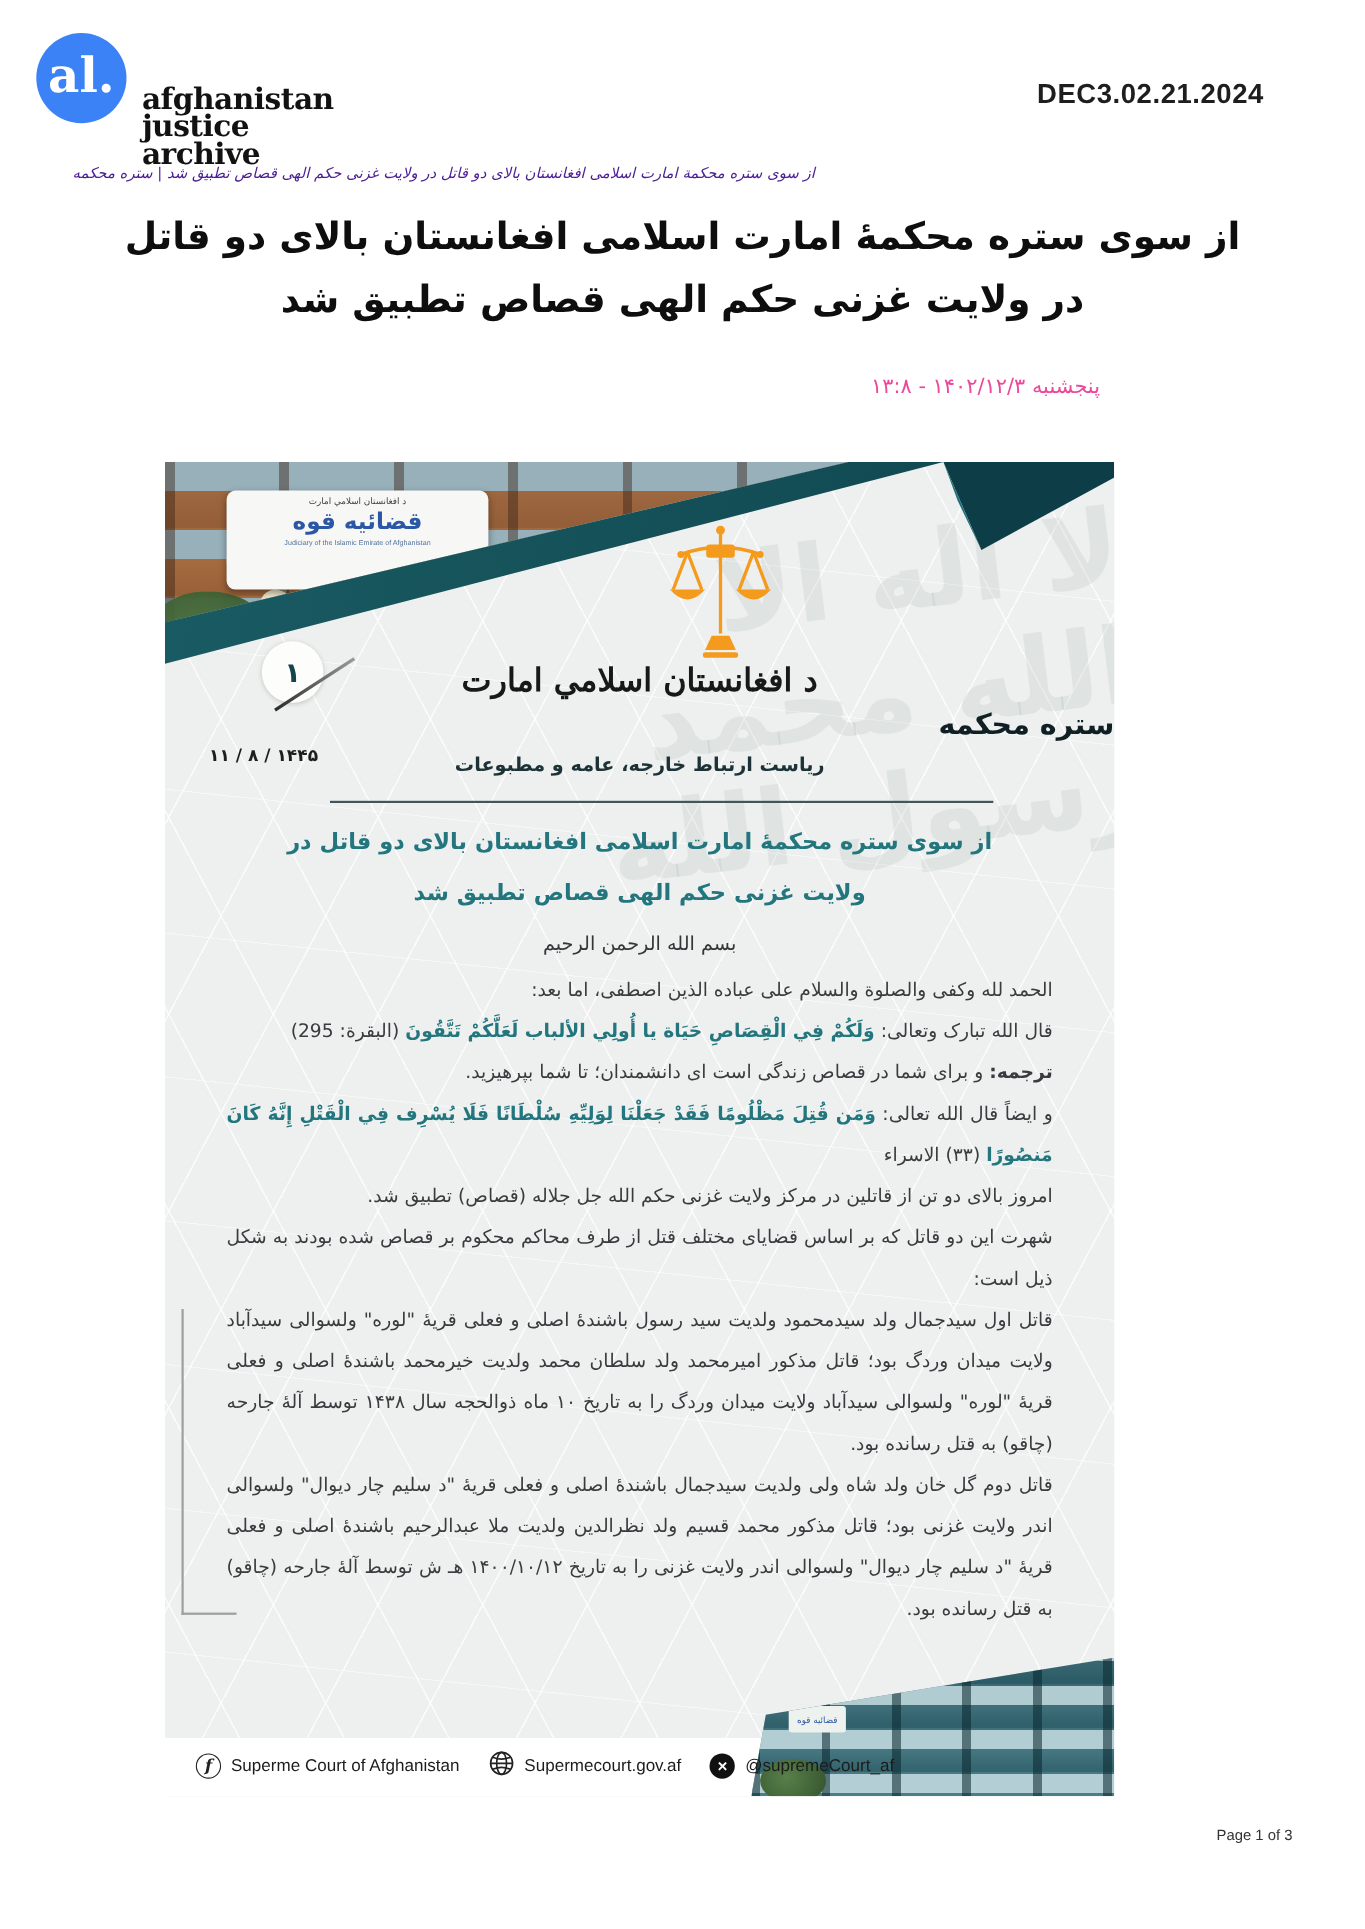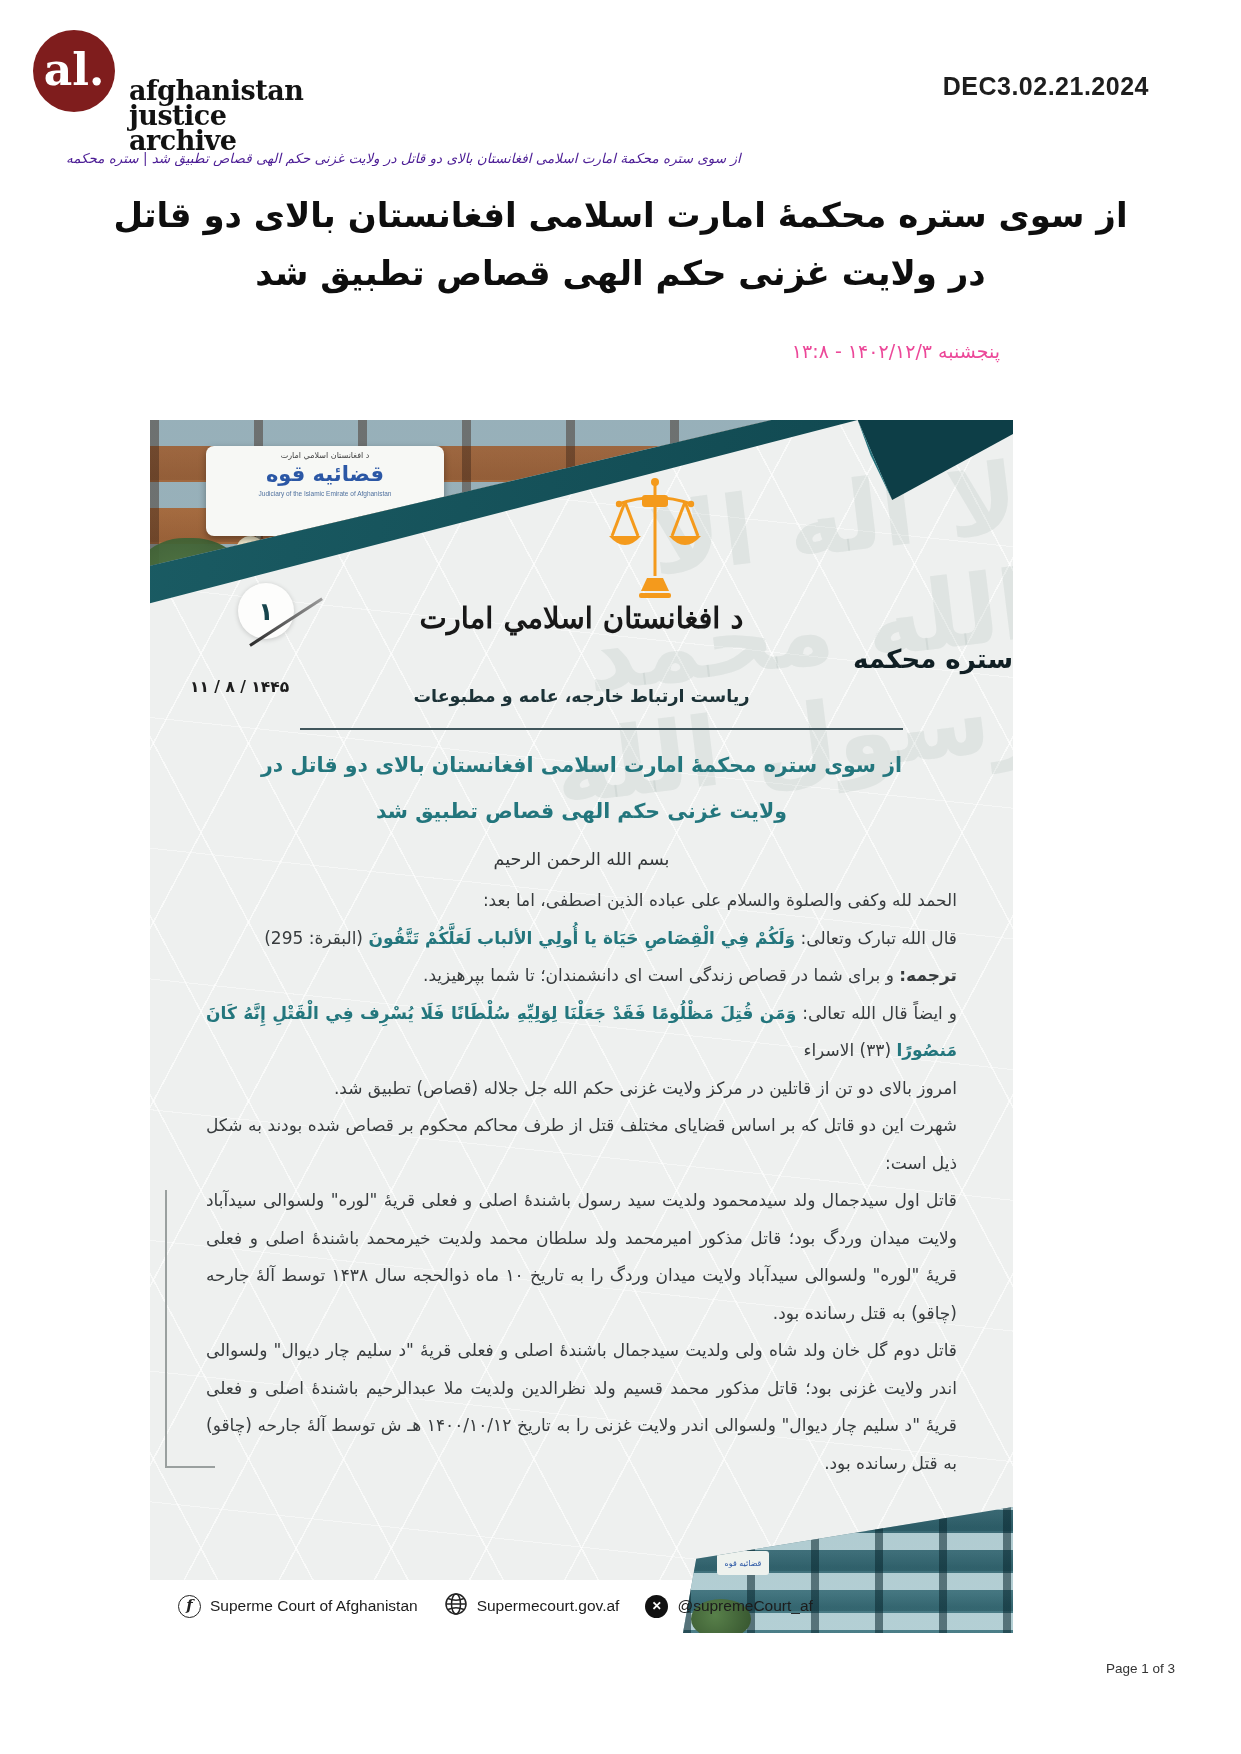--- a/index.html
+++ b/index.html
@@ -1,21 +1,21 @@
 <!DOCTYPE html>
 <html><head>
 <meta charset="utf-8">
 <style>
   html,body{margin:0;padding:0;background:#fff;}
   #page{position:relative;width:1241px;height:1754px;background:#fff;overflow:hidden;
         font-family:"Liberation Sans",sans-serif;}
 
   
   .logo-circle{position:absolute;left:33px;top:30px;width:82px;height:82px;border-radius:50%;
-    background:#7f1d1d;color:#fff;display:flex;align-items:center;justify-content:center;
+    background:#3b82f6;color:#fff;display:flex;align-items:center;justify-content:center;
     font-family:"DejaVu Serif",serif;font-weight:bold;font-size:44px;padding-bottom:4px;box-sizing:border-box;}
   .brand{position:absolute;left:129px;top:46px;font-family:"DejaVu Serif",serif;font-weight:bold;
     font-size:27px;line-height:25px;color:#121212;letter-spacing:-0.5px;margin-top:32px;}
   .date-code{position:absolute;right:92px;top:72px;font-size:25px;font-weight:bold;color:#1e1e1e;letter-spacing:0.5px;}
   .breadcrumb{position:absolute;left:66px;right:40px;top:150px;direction:ltr;white-space:nowrap;overflow:hidden;
     font-family:"DejaVu Sans",sans-serif;font-size:13.5px;color:#4c1d95;font-style:italic;}
 
   
   .article-title{position:absolute;left:80px;right:80px;top:186px;direction:rtl;text-align:center;
     font-family:"DejaVu Sans",sans-serif;font-weight:bold;font-size:34px;line-height:58px;color:#0e0e0e;}

